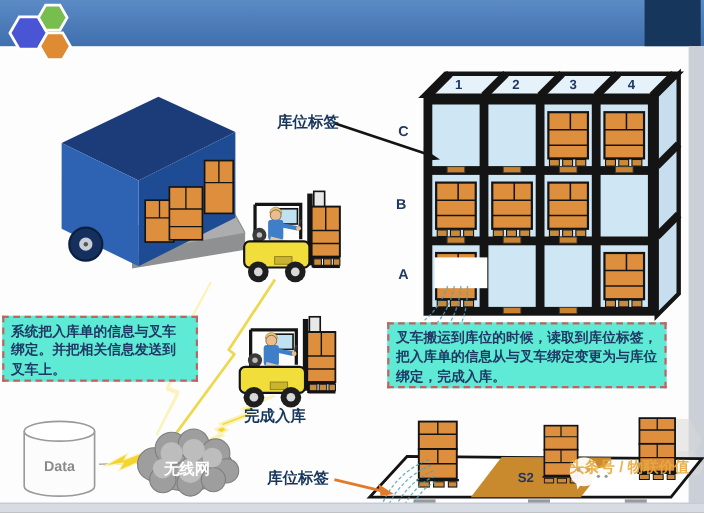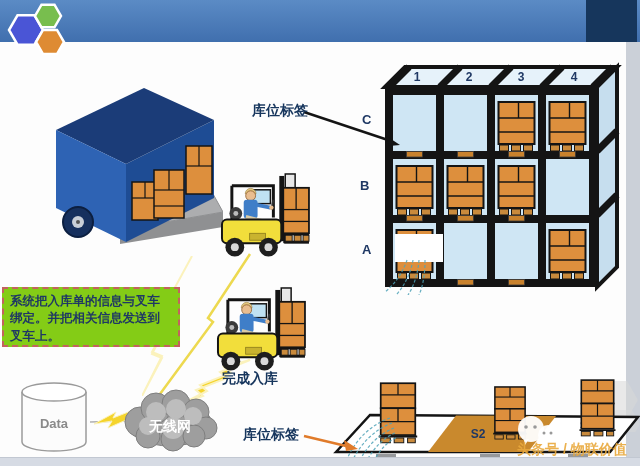--- a/index.html
+++ b/index.html
@@ -6,21 +6,21 @@
   .slide{position:relative;width:640px;height:466px;background:#FDFDFD;overflow:hidden;
          font-family:"Liberation Sans","DejaVu Sans",sans-serif;}
   .abs{position:absolute;}
   .titlebar{left:0;top:0;width:640px;height:42px;
             background:linear-gradient(#5b8bc5,#406fae);}
   .title-sq{left:586px;top:0;width:51px;height:42px;background:#16365C;}
   .page-title{left:92px;top:6px;font-size:24px;font-weight:bold;color:#fff;
               letter-spacing:1.5px;white-space:nowrap;}
   .right-band{left:626px;top:42px;width:14px;height:424px;background:#CBD0D8;}
   .bottom-strip{left:0;top:457px;width:640px;height:9px;background:#D6DBE4;border-top:1px solid #c2c8d2;}
-  .callout{background:#84cc16;border:2px dashed #C4625F;color:#1F3864;font-weight:bold;
+  .callout{background:#5eead4;border:2px dashed #C4625F;color:#1F3864;font-weight:bold;
            font-size:12.5px;line-height:1.38;padding:4px 6px;box-sizing:border-box;}
   .lbl{font-size:14px;font-weight:bold;color:#17365D;white-space:nowrap;}
   .wm1{font-size:26px;font-weight:bold;color:#E9A93D;opacity:.9;letter-spacing:3px;white-space:nowrap;}
   .wm2{font-size:14px;font-weight:bold;color:#E9A93D;opacity:.9;white-space:nowrap;}
   svg{display:block;}
 </style>
 </head>
 <body>
 
 <div class="slide">
@@ -212,20 +212,23 @@
   <svg class="abs" style="left:216px;top:172px;width:94px;height:87px" viewBox="0 0 95 88">
     <use href="#forklift"></use>
   </svg>
   <svg class="abs" style="left:212px;top:286px;width:94px;height:87px" viewBox="0 0 95 88">
     <use href="#forklift"></use>
   </svg>
 
   <div class="abs callout" style="left:2px;top:287px;width:178px;height:60px">
     <span>系统把入库单的信息与叉车绑定。并把相关信息发送到叉车上。</span>
   </div>
+  <div class="abs callout" style="left:352px;top:293px;width:254px;height:60px">
+    <span>叉车搬运到库位的时候，读取到库位标签，把入库单的信息从与叉车绑定变更为与库位绑定，完成入库。</span>
+  </div>
 
   <div class="abs lbl" style="left:252px;top:102px">库位标签</div>
   <div class="abs lbl" style="left:222px;top:370px">完成入库</div>
   <div class="abs lbl" style="left:243px;top:426px">库位标签</div>
 
   <svg class="abs" style="left:16px;top:380px;width:76px;height:74px" viewBox="0 0 76 74">
     <path d="M6,12 v50 a32,9 0 0 0 64,0 v-50" fill="#FCFCFC" stroke="#9a9a9a" stroke-width="1.5"></path>
     <ellipse cx="38" cy="12" rx="32" ry="9" fill="#FFFFFF" stroke="#9a9a9a" stroke-width="1.5"></ellipse>
     <text x="38" y="48" text-anchor="middle" font-size="13" font-weight="bold" fill="#8a8a8a" font-family="Liberation Sans, sans-serif">Data</text>
   </svg>
@@ -297,16 +300,16 @@
   <svg class="abs" style="left:514px;top:414px;width:48px;height:36px" viewBox="0 0 48 36">
     <circle cx="17" cy="15" r="13" fill="#FFFFFF" opacity=".95"></circle>
     <circle cx="34" cy="21" r="10" fill="#FFFFFF" opacity=".95"></circle>
     <polygon points="10,26 15,25 11,31" fill="#FFFFFF" opacity=".95"></polygon>
     <polygon points="30,30 35,29 33,34" fill="#FFFFFF" opacity=".95"></polygon>
     <circle cx="12" cy="13" r="1.8" fill="#999"></circle>
       <circle cx="21" cy="13" r="1.8" fill="#999"></circle>
     <circle cx="30" cy="19" r="1.5" fill="#999"></circle>
       <circle cx="37" cy="19" r="1.5" fill="#999"></circle>
   </svg>
-  <div class="abs wm2" style="left:517px;top:441px">头条号 / 物联价值</div>
+  <div class="abs wm2" style="left:517px;top:416px">头条号 / 物联价值</div>
 
   <div class="abs bottom-strip"></div>
 </div>
 
 </body></html>

